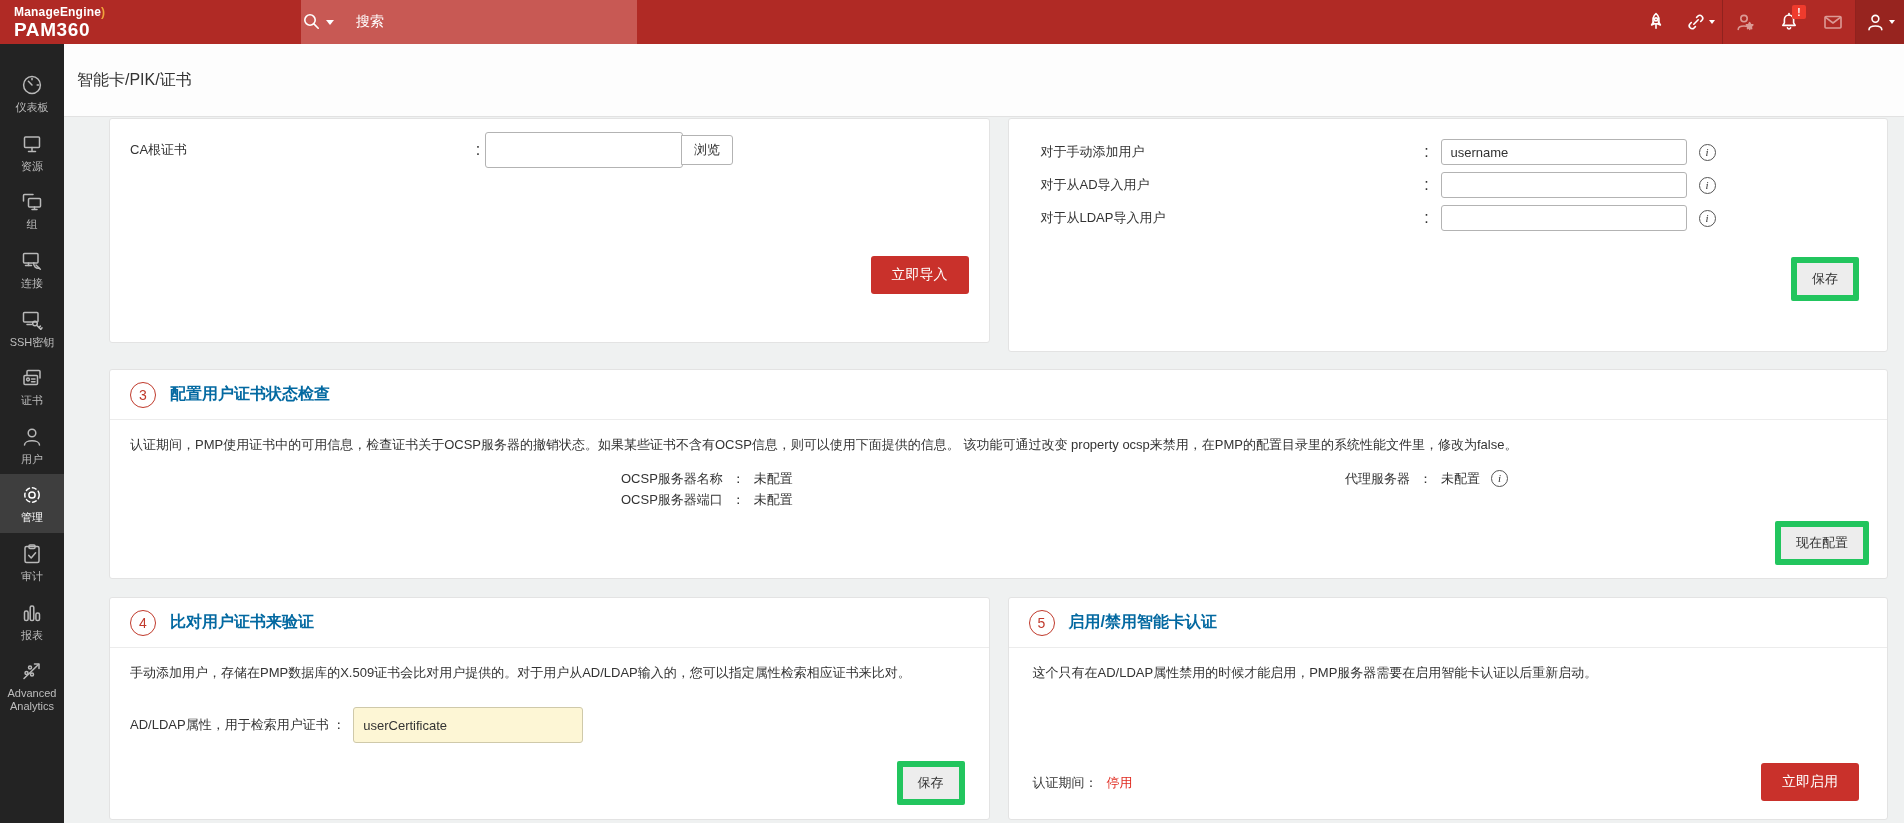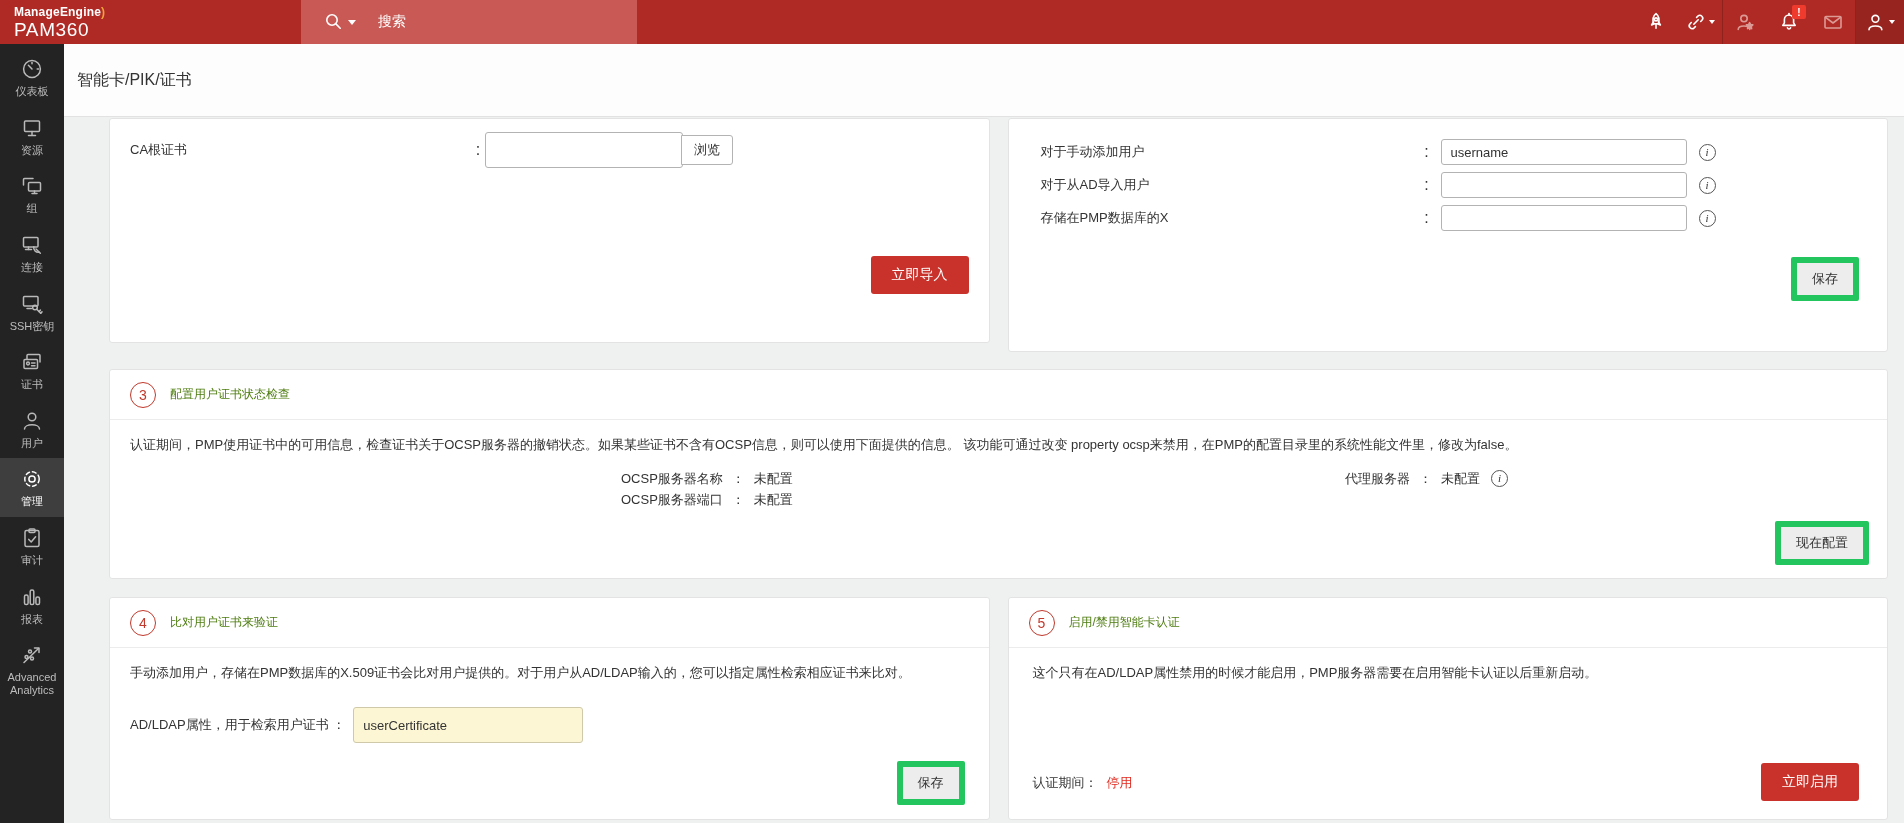--- a/index.html
+++ b/index.html
@@ -3,34 +3,34 @@
 <meta charset="utf-8">
 <style>
   * { margin:0; padding:0; box-sizing:border-box; }
   html,body { width:1904px; height:823px; overflow:hidden; font-family:"Liberation Sans","DejaVu Sans",sans-serif; background:#eff1f1; color:#333; }
 
   
   .topbar { position:relative; height:44px; background:#b02a25; display:flex; align-items:center; }
   .logo { margin-left:14px; color:#fff; cursor:pointer; line-height:1; }
   .logo-top { font-size:12px; font-weight:bold; letter-spacing:.2px; }
   .logo-swoosh { color:#efa33c; font-weight:bold; }
-  .logo-bottom { font-size:19px; font-weight:normal; letter-spacing:.6px; margin-top:2px; }
-  .searchbar { position:absolute; left:301px; top:0; width:336px; height:44px; background:#c85954; display:flex; align-items:center; padding-left:22px; cursor:text; }
+  .logo-bottom { font-size:19px; font-weight:bold; letter-spacing:.6px; margin-top:2px; }
+  .searchbar { position:absolute; left:301px; top:0; width:336px; height:44px; background:#c85954; display:flex; align-items:center; padding-left:0; cursor:text; }
   .search-caret { width:0; height:0; border-left:4px solid transparent; border-right:4px solid transparent; border-top:5px solid #fff; margin-left:3px; }
   .search-text { color:#fff; font-size:14px; margin-left:22px; }
   .top-icons { position:absolute; right:0; top:0; height:44px; display:flex; align-items:center; }
   .tico { width:44px; height:44px; display:flex; align-items:center; justify-content:center; position:relative; cursor:pointer; }
   .tico-caret { width:0; height:0; border-left:3.5px solid transparent; border-right:3.5px solid transparent; border-top:4.5px solid #fff; margin-left:2px; }
   .tsep { width:1px; height:44px; background:rgba(0,0,0,.18); }
   .tico-dark { background:rgba(0,0,0,.14); width:48px; }
   .badge { position:absolute; top:5px; right:5px; min-width:14px; height:14px; background:#ef3b2d; color:#fff; font-size:10px; font-weight:bold; border-radius:2px; display:flex; align-items:center; justify-content:center; padding:0 3px; }
 
   
   .shell { display:flex; height:779px; }
-  .sidebar { width:64px; background:#232323; padding-top:4px; flex:0 0 64px; }
+  .sidebar { width:64px; background:#232323; padding-top:20px; flex:0 0 64px; }
   .sbitem { width:64px; padding:9px 0 9px; display:flex; flex-direction:column; align-items:center; gap:4px; cursor:pointer; }
   .sbitem .lbl { font-size:11px; color:#bdbdbd; text-align:center; line-height:1.15; }
   .sbitem.active { background:#3e3e3e; }
   .sbitem.active .lbl { color:#fff; }
   .sbicon { width:24px; height:24px; }
   .sbicon * { stroke:#b9b9b9; fill:none; stroke-width:1.5; stroke-linecap:round; stroke-linejoin:round; }
   .sbitem.active .sbicon * { stroke:#fff; }
 
   .main { flex:1; display:flex; flex-direction:column; }
   .pagebar { height:73px; background:#fdfdfd; border-bottom:1px solid #e2e2e2; display:flex; align-items:center; padding-left:13px; }
@@ -42,21 +42,21 @@
   .card { background:#fff; border:1px solid #e3e3e3; border-radius:3px; position:relative; }
   .card-a { height:225px; padding:13px 20px 0; }
   .card-b { height:234px; padding:20px 0 0 32px; }
   .card3 { margin-top:17px; height:210px; }
   .row3 { margin-top:18px; }
   .card-4 { height:223px; }
   .card-5 { height:223px; }
 
   .sec-head { display:flex; align-items:center; height:50px; padding:0 20px; border-bottom:1px solid #ececec; }
   .num { width:26px; height:26px; border-radius:50%; border:1px solid #c0392b; color:#c0392b; display:flex; align-items:center; justify-content:center; font-size:14px; margin-right:14px; flex:0 0 26px; }
-  .sec-title { font-size:12px; color:#4d7c0f; }
+  .sec-title { font-size:16px; color:#0369a1;font-weight:bold; }
 
   .fr { display:flex; align-items:center; }
   .fr .flabel { flex:0 0 341px; font-size:13px; color:#333; }
   .fr .colon { width:14px; text-align:center; color:#333; }
   .inp { height:36px; border:1px solid #b3b3b3; border-radius:3px; font-size:13px; color:#333; padding:0 9px; background:#fff; font-family:inherit; }
   .inp-ca { width:198px; }
   .btn-browse { height:30px; padding:0 12px; background:#fff; border:1px solid #b3b3b3; border-radius:0 3px 3px 0; margin-left:-2px; font-size:13px; color:#333; cursor:pointer; font-family:inherit; }
   .btn-red { background:#c9312b; color:#fff; border:none; padding:10px 21px; font-size:14px; border-radius:3px; cursor:pointer; font-family:inherit; }
   .btn-grey { background:#ededed; border:6px solid #22c55e; color:#333; padding:7px 15px; font-size:13px; border-radius:2px; cursor:pointer; font-family:inherit; }
   .abs { position:absolute; }
@@ -275,21 +275,21 @@
             <input class="inp inp-map" type="text" value="username" style="">
             <span class="info">i</span>
           </div>
           <div class="map-row">
             <span class="flabel">对于从AD导入用户</span>
             <span class="colon">:</span>
             <input class="inp inp-map" type="text" value="" style="">
             <span class="info">i</span>
           </div>
           <div class="map-row">
-            <span class="flabel">存储在PMP数据库的X</span>
+            <span class="flabel">对于从LDAP导入用户</span>
             <span class="colon">:</span>
             <input class="inp inp-map" type="text" value="" style="">
             <span class="info">i</span>
           </div>
           <button class="btn-grey abs" style="right:28px; bottom:50px;">保存</button>
         </section>
       </div>
 
       <section class="card card3">
         <div class="sec-head">

